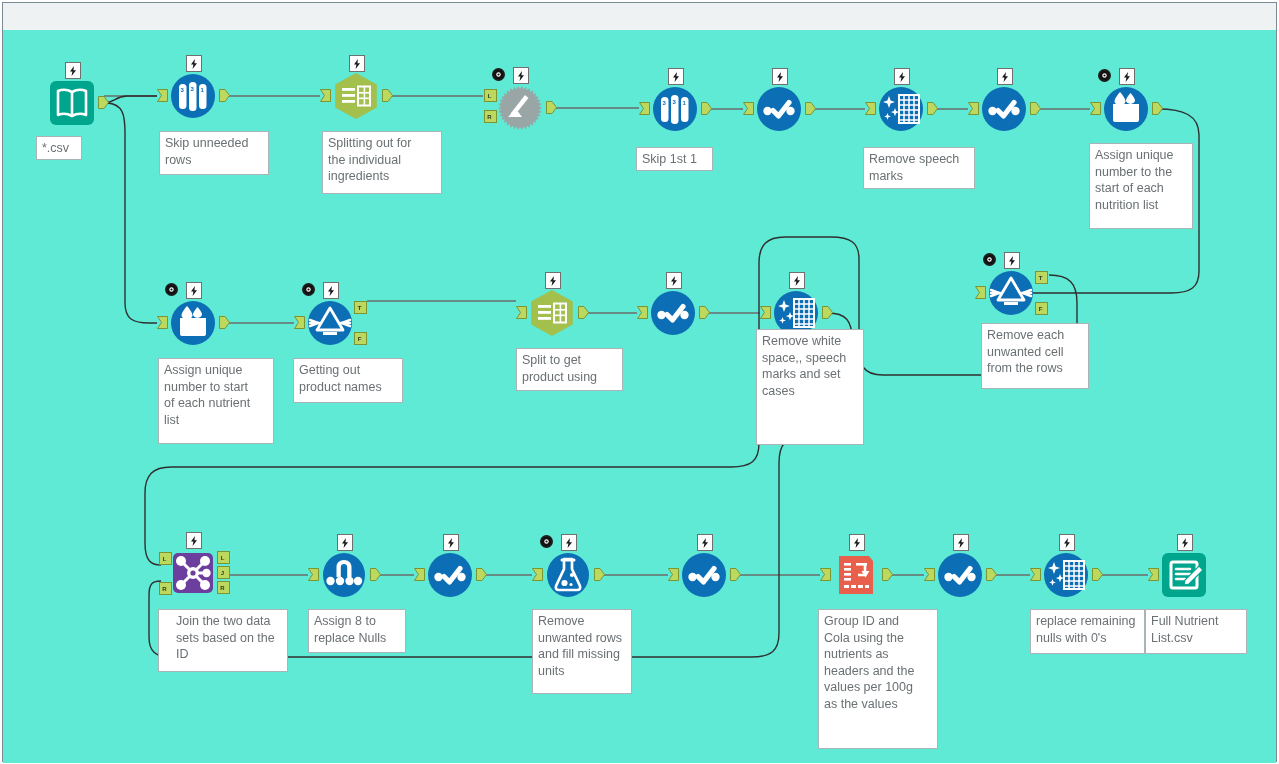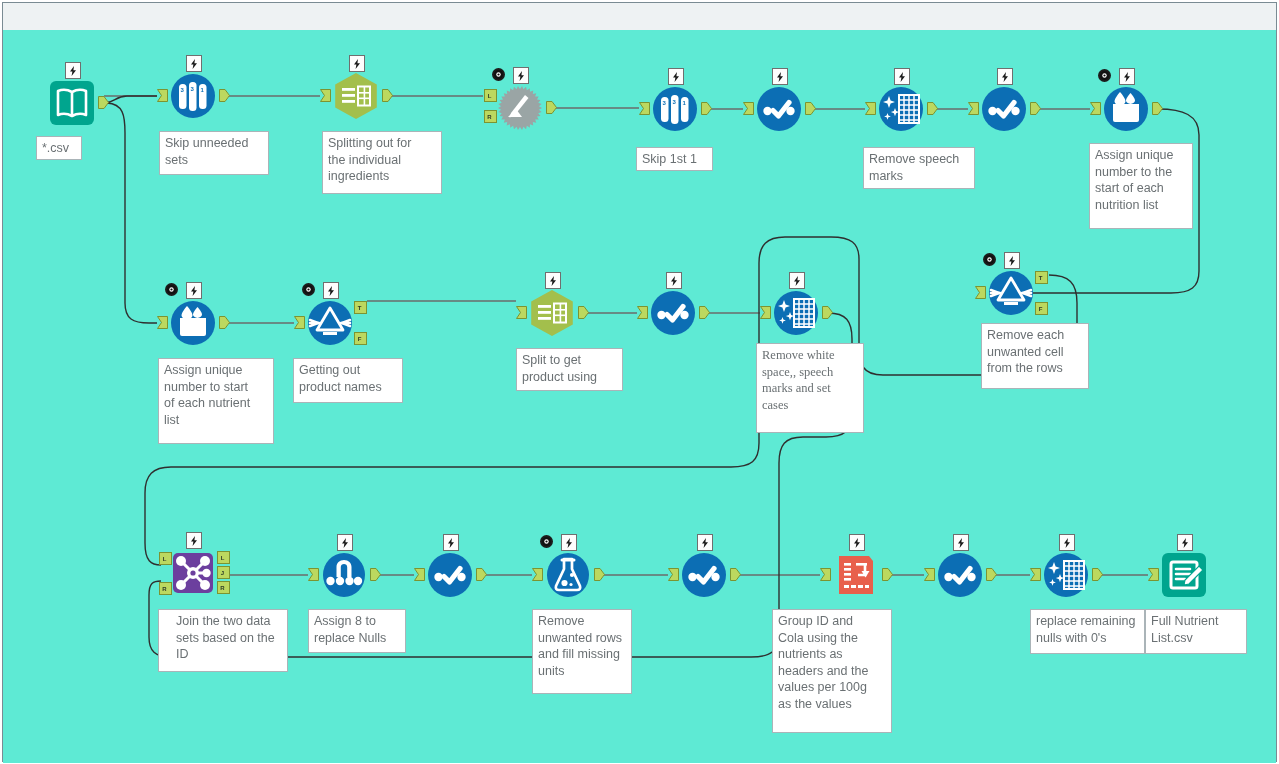--- a/index.html
+++ b/index.html
@@ -888,56 +888,56 @@
           </div>
           <div class="anchor" style="left: 1145px; top: 538px;">
             <svg width="11" height="13" viewBox="0 0 11 13">
               <path d="M0.5 0.5 L10.5 0.5 L10.5 12.5 L0.5 12.5 L4.5 6.5 Z" fill="#bcd85f" stroke="#7c9431" stroke-width="1"></path>
             </svg>
           </div>
         </div>
       <div id="anno-layer">
           <div class="anno" style="left: 33px; top: 106px; width: 46px; height: 24px;">*.csv</div>
           <div class="anno" style="left: 156px; top: 101px; width: 110px; height: 44px;">Skip unneeded
-sets</div>
+rows</div>
           <div class="anno" style="left: 319px; top: 101px; width: 120px; height: 63px;">Splitting out for
 the individual
 ingredients</div>
           <div class="anno" style="left: 633px; top: 117px; width: 77px; height: 24px;">Skip 1st 1</div>
           <div class="anno" style="left: 860px; top: 117px; width: 112px; height: 42px;">Remove speech
 marks</div>
           <div class="anno" style="left: 1086px; top: 113px; width: 104px; height: 86px;">Assign unique
 number to the
 start of each
 nutrition list</div>
           <div class="anno" style="left: 155px; top: 328px; width: 116px; height: 86px;">Assign unique
 number to start
 of each nutrient
 list</div>
           <div class="anno" style="left: 290px; top: 328px; width: 110px; height: 45px;">Getting out
 product names</div>
           <div class="anno" style="left: 513px; top: 318px; width: 107px; height: 43px;">Split to get
 product using</div>
-          <div class="anno" style="left: 753px; top: 313px; width: 108px; height: 90px; font-family: Liberation Serif, serif;">Remove white
+          <div class="anno" style="left: 753px; top: 299px; width: 108px; height: 116px;">Remove white
 space,, speech
 marks and set
 cases</div>
           <div class="anno" style="left: 978px; top: 293px; width: 108px; height: 66px;">Remove each
 unwanted cell
 from the rows</div>
           <div class="anno" style="left: 155px; top: 579px; width: 130px; height: 63px; padding-left: 17px;">Join the two data
 sets based on the
 ID</div>
           <div class="anno" style="left: 305px; top: 579px; width: 98px; height: 44px;">Assign 8 to
 replace Nulls</div>
           <div class="anno" style="left: 529px; top: 579px; width: 100px; height: 85px;">Remove
 unwanted rows
 and fill missing
 units</div>
-          <div class="anno" style="left: 769px; top: 579px; width: 120px; height: 124px;">Group ID and
+          <div class="anno" style="left: 815px; top: 579px; width: 120px; height: 140px;">Group ID and
 Cola using the
 nutrients as
 headers and the
 values per 100g
 as the values</div>
           <div class="anno" style="left: 1027px; top: 579px; width: 115px; height: 45px;">replace remaining
 nulls with 0's</div>
           <div class="anno" style="left: 1142px; top: 579px; width: 102px; height: 45px;">Full Nutrient
 List.csv</div>
         </div>

